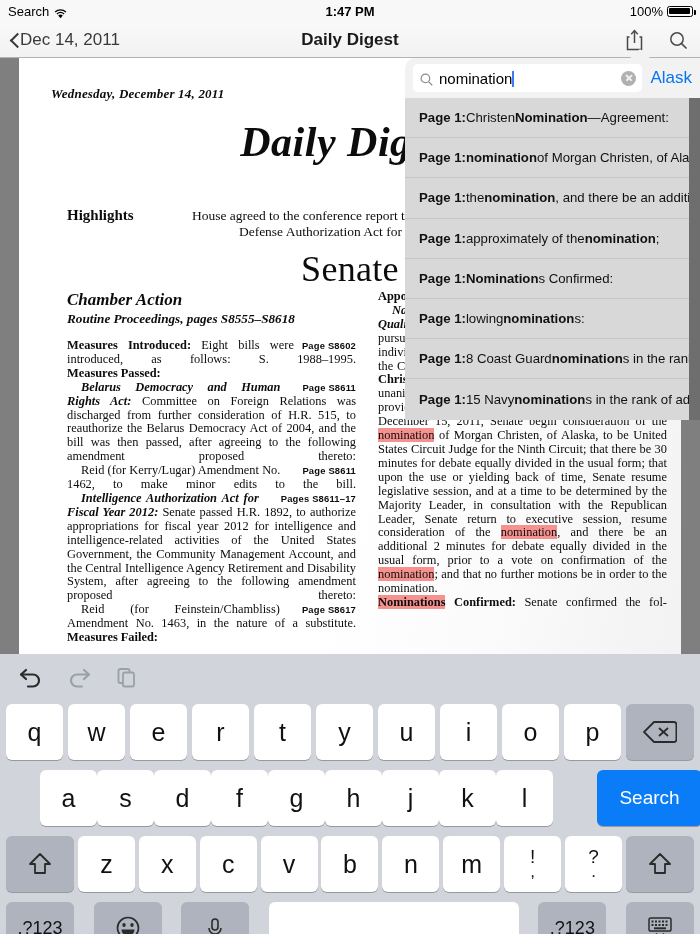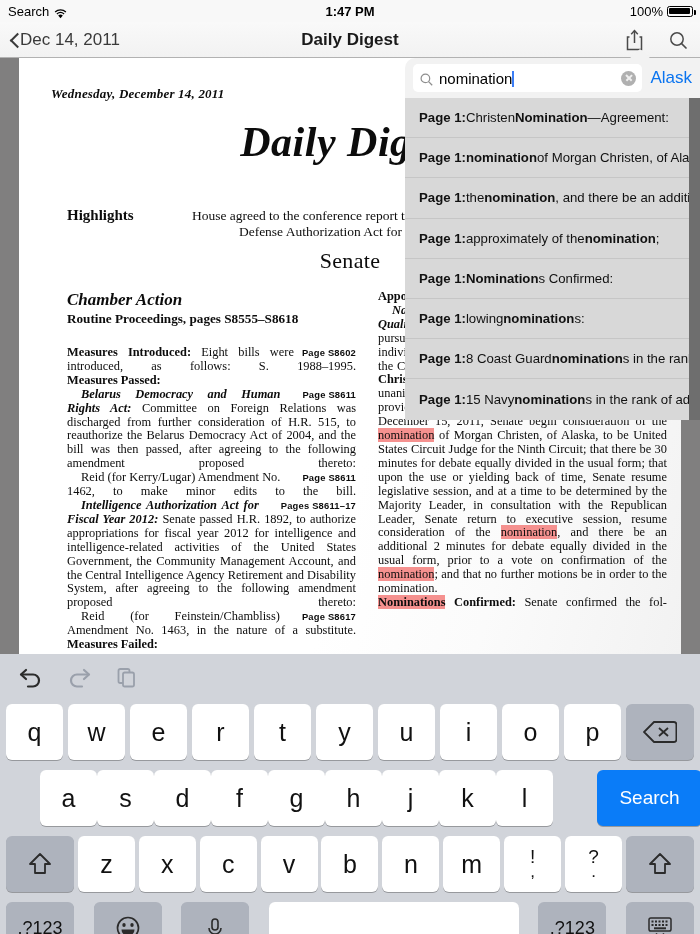--- a/index.html
+++ b/index.html
@@ -81,30 +81,30 @@
   .doc-highlights-label {
     position: absolute; left: 48px; top: 149px;
     font-weight: bold; font-size: 15px;
   }
   .doc-highlights-body {
     position: absolute; left: 120px; top: 150px; width: 460px;
     text-align: center; font-size: 13.5px; line-height: 16px;
   }
   .doc-senate {
     position: absolute; left: 0; width: 662px; top: 190px;
-    text-align: center; font-size: 22px; letter-spacing: .3px;
+    text-align: center; font-size: 36px; letter-spacing: .3px;
   }
   .cols {
     position: absolute; left: 48px; top: 232px; width: 600px; height: 370px;
     display: flex; gap: 22px;
   }
   .col { width: 289px; font-size: 12.4px; line-height: 13.9px; text-align: justify; }
   .col p { margin-bottom: 0px; }
   .ch-title { font-style: italic; font-weight: bold; font-size: 17px; line-height: 20px; margin-bottom: 1px;}
-  .ch-sub { font-weight: bold; font-size: 13.2px; line-height: 16px; margin-bottom: 19px;}
+  .ch-sub { font-style: italic; font-weight: bold; font-size: 13.2px; line-height: 16px; margin-bottom: 12px;}
   .lead { font-weight: bold; }
   .ital { font-style: italic; font-weight: bold; }
   .pref { text-indent: 14px; }
   .pageref {
     font-family: "Liberation Sans", sans-serif;
     font-weight: bold; font-size: 9.4px; letter-spacing: .2px;
     float: right; margin-left: 8px;
   }
   .hl { background: #f5918f; }
   .just { text-align: justify; text-align-last: justify; }

